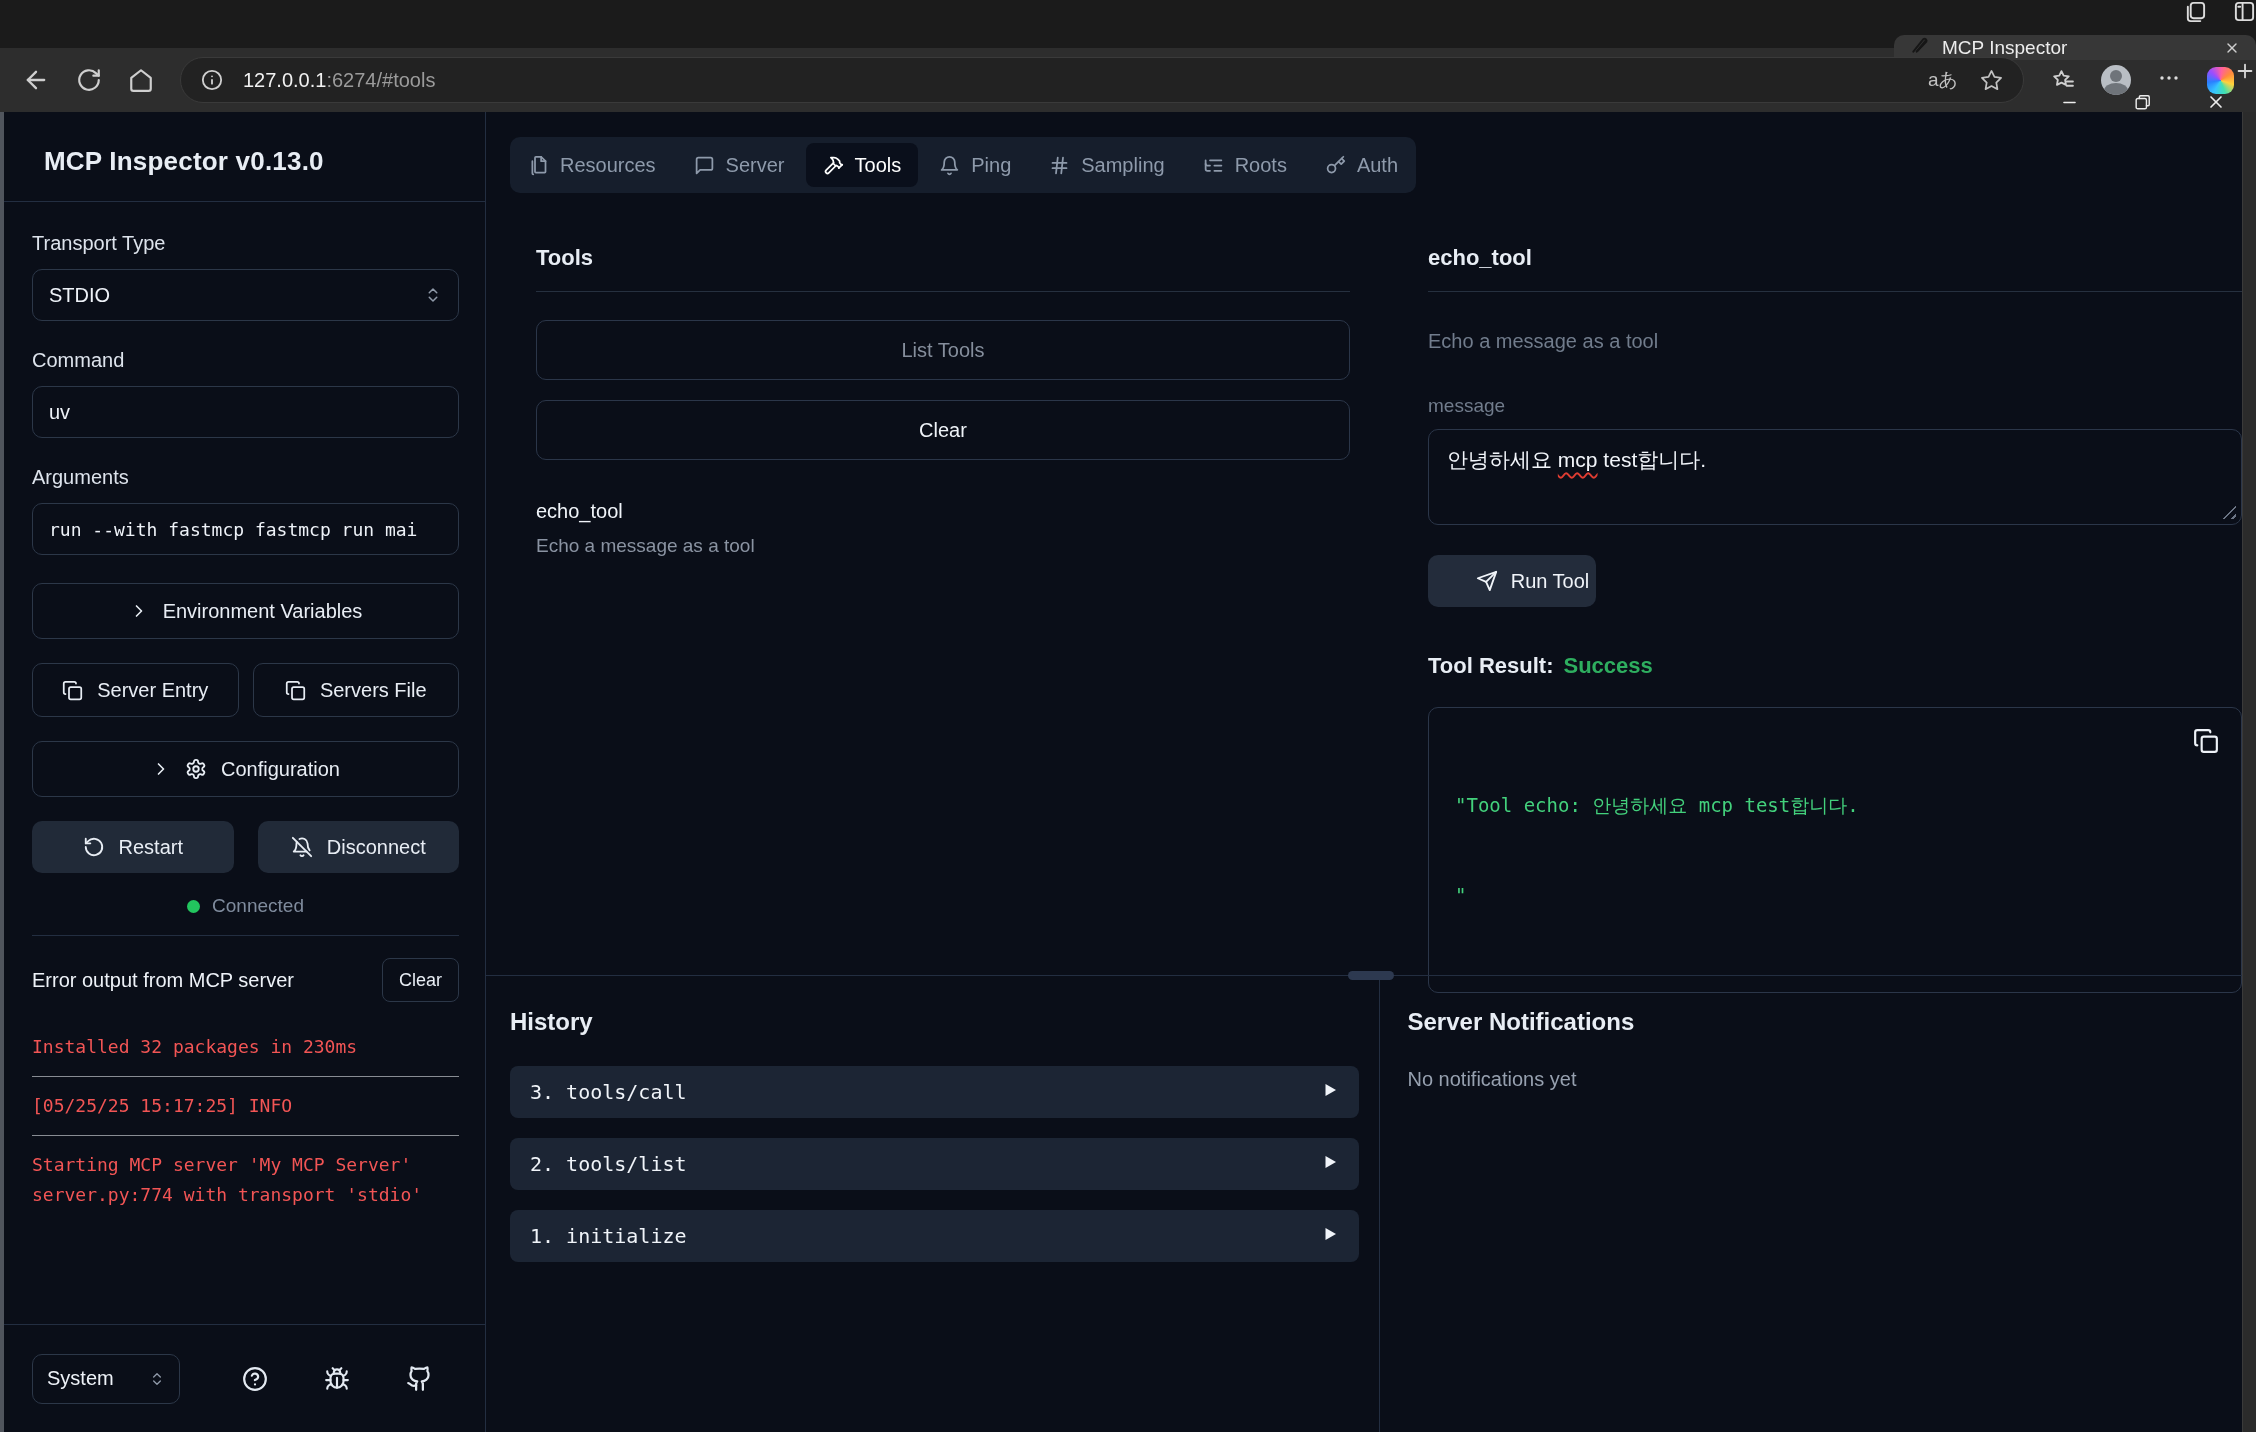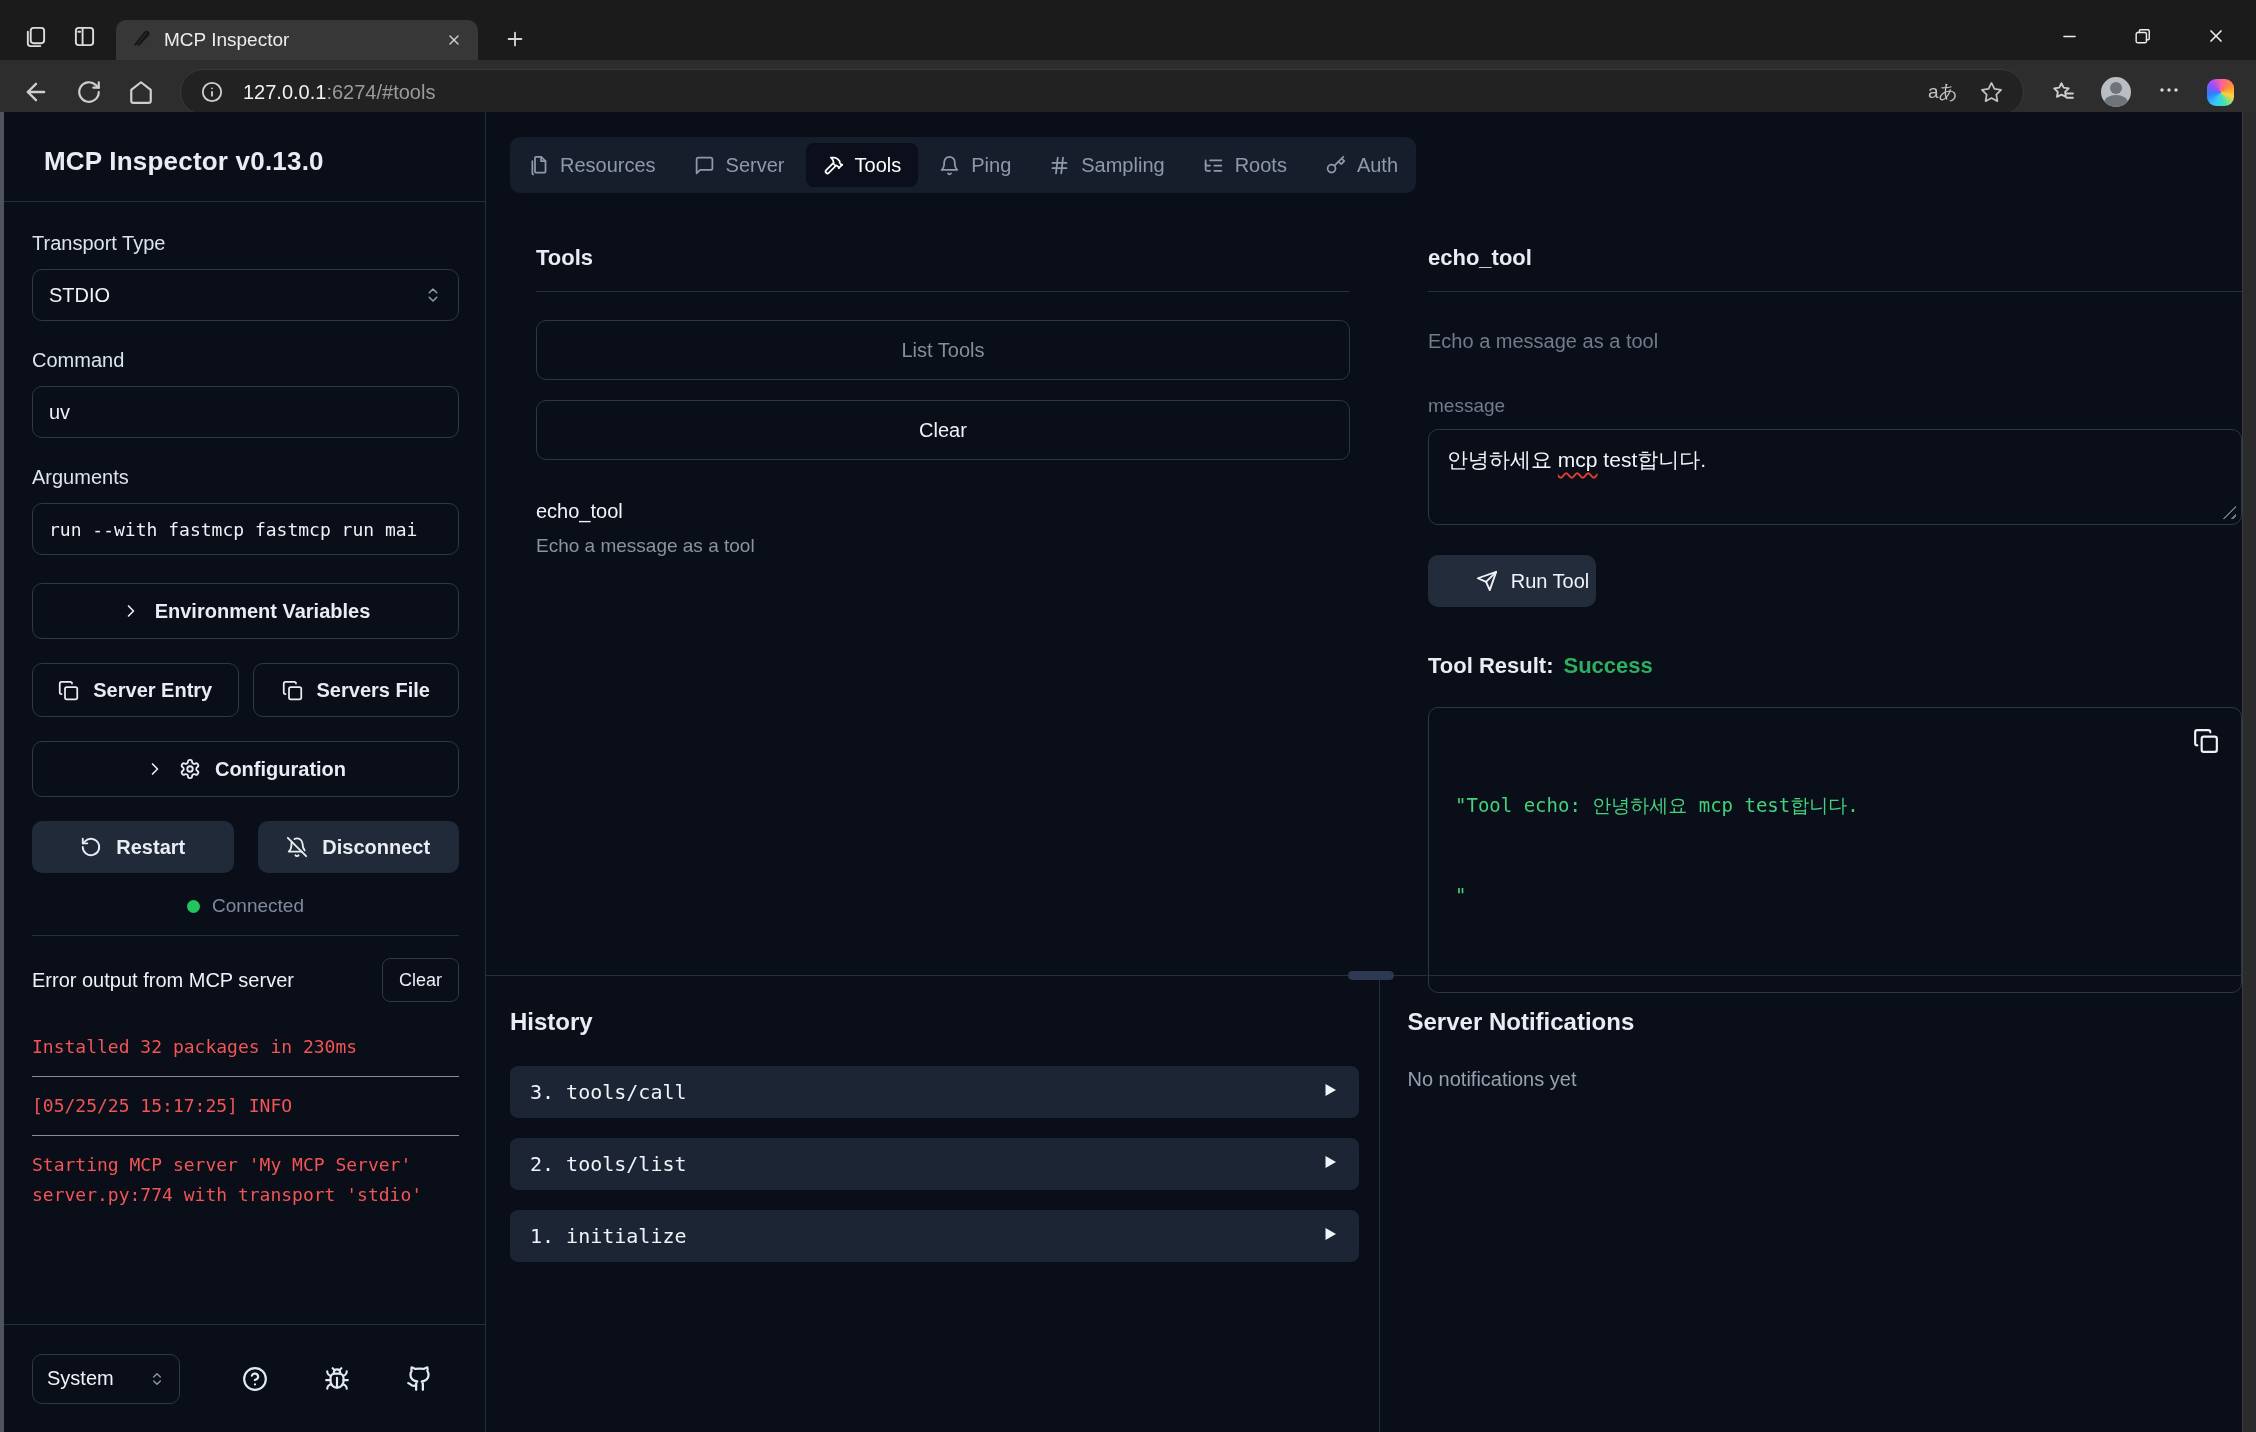--- a/index.html
+++ b/index.html
@@ -1,21 +1,21 @@
 <!DOCTYPE html>
 <html><head>
 <meta charset="utf-8">
 <style>
   * { margin:0; padding:0; box-sizing:border-box; }
   html,body { background:#000; }
   body { font-family:"Liberation Sans", sans-serif; }
   .screen { position:relative; width:2256px; height:1432px; overflow:hidden; background:#0a0e18; }
 
   
-  .titlebar { height:60px; background:#1b1b1b; display:flex; align-items:flex-end; color:#dcdcdc; }
+  .titlebar { height:48px; background:#1b1b1b; display:flex; align-items:flex-end; color:#dcdcdc;flex-direction:column; }
   .tb-left { display:flex; align-items:center; gap:26px; padding:0 0 12px 24px; }
   .ic { stroke:currentColor; fill:none; stroke-width:2; stroke-linecap:round; stroke-linejoin:round; display:block; }
   .browser-tab { margin-left:20px; width:362px; height:40px; background:#373737; border-radius:10px 10px 0 0;
     display:flex; align-items:center; gap:12px; padding:0 16px; font-size:19px; color:#ececec; }
   .tab-close { margin-left:auto; color:#cfcfcf; }
   .newtab-btn { color:#d6d6d6; margin:0 0 10px 26px; }
   .win-controls { margin-left:auto; display:flex; align-items:center; gap:54px; padding:0 30px 14px 0; color:#ededed; }
 
   .toolbar { height:64px; background:#2d2d2d; display:flex; align-items:center; gap:26px; padding:0 22px; color:#cfcfcf; }
   .addr { flex:1; height:46px; background:#222222; border:1px solid #3a3a3a; border-radius:23px;
@@ -40,21 +40,21 @@
   .sb-header { padding:34px 32px 24px 44px; border-bottom:1px solid #232e41; }
   .sb-title { font-size:26px; font-weight:bold; letter-spacing:.2px; }
   .sb-body { padding:30px 26px 0 32px; }
   .sb-label { font-size:20px; color:#dde3ec; margin-bottom:14px; }
   .field { height:52px; border:1px solid #2c3748; border-radius:10px; display:flex; align-items:center;
     padding:0 16px; font-size:20px; color:#eef2f8; margin-bottom:28px; background:transparent; }
   .field .chev { margin-left:auto; color:#8f99a8; }
   .mono { font-family:"DejaVu Sans Mono", monospace; }
   .field.args { font-size:18px; }
   .sb-btn { border:1px solid #2c3748; border-radius:10px; height:56px; display:flex; align-items:center;
-    justify-content:center; gap:14px; font-size:20px; color:#e8edf4; background:transparent; cursor:pointer;font-weight:bold; }
+    justify-content:center; gap:14px; font-size:20px; color:#e8edf4; background:transparent; cursor:pointer; }
   .sb-row { display:flex; gap:14px; margin:24px 0 0; }
   .sb-row .sb-btn { flex:1; height:54px; }
   .cfg { margin-top:24px; }
   .filled-row { display:flex; gap:24px; margin-top:24px; }
   .filled-row .sb-btn { flex:1; height:52px; background:#212a38; border:none; }
   .status-line { display:flex; align-items:center; justify-content:center; gap:12px; margin:22px 0 18px; }
   .status-dot { width:13px; height:13px; border-radius:50%; background:#22c55e; }
   .status-text { font-size:19px; color:#7f8b9d; }
   .sb-div { border-top:1px solid #232e41; }
   .err-head { display:flex; align-items:center; justify-content:space-between; margin-top:22px; }

